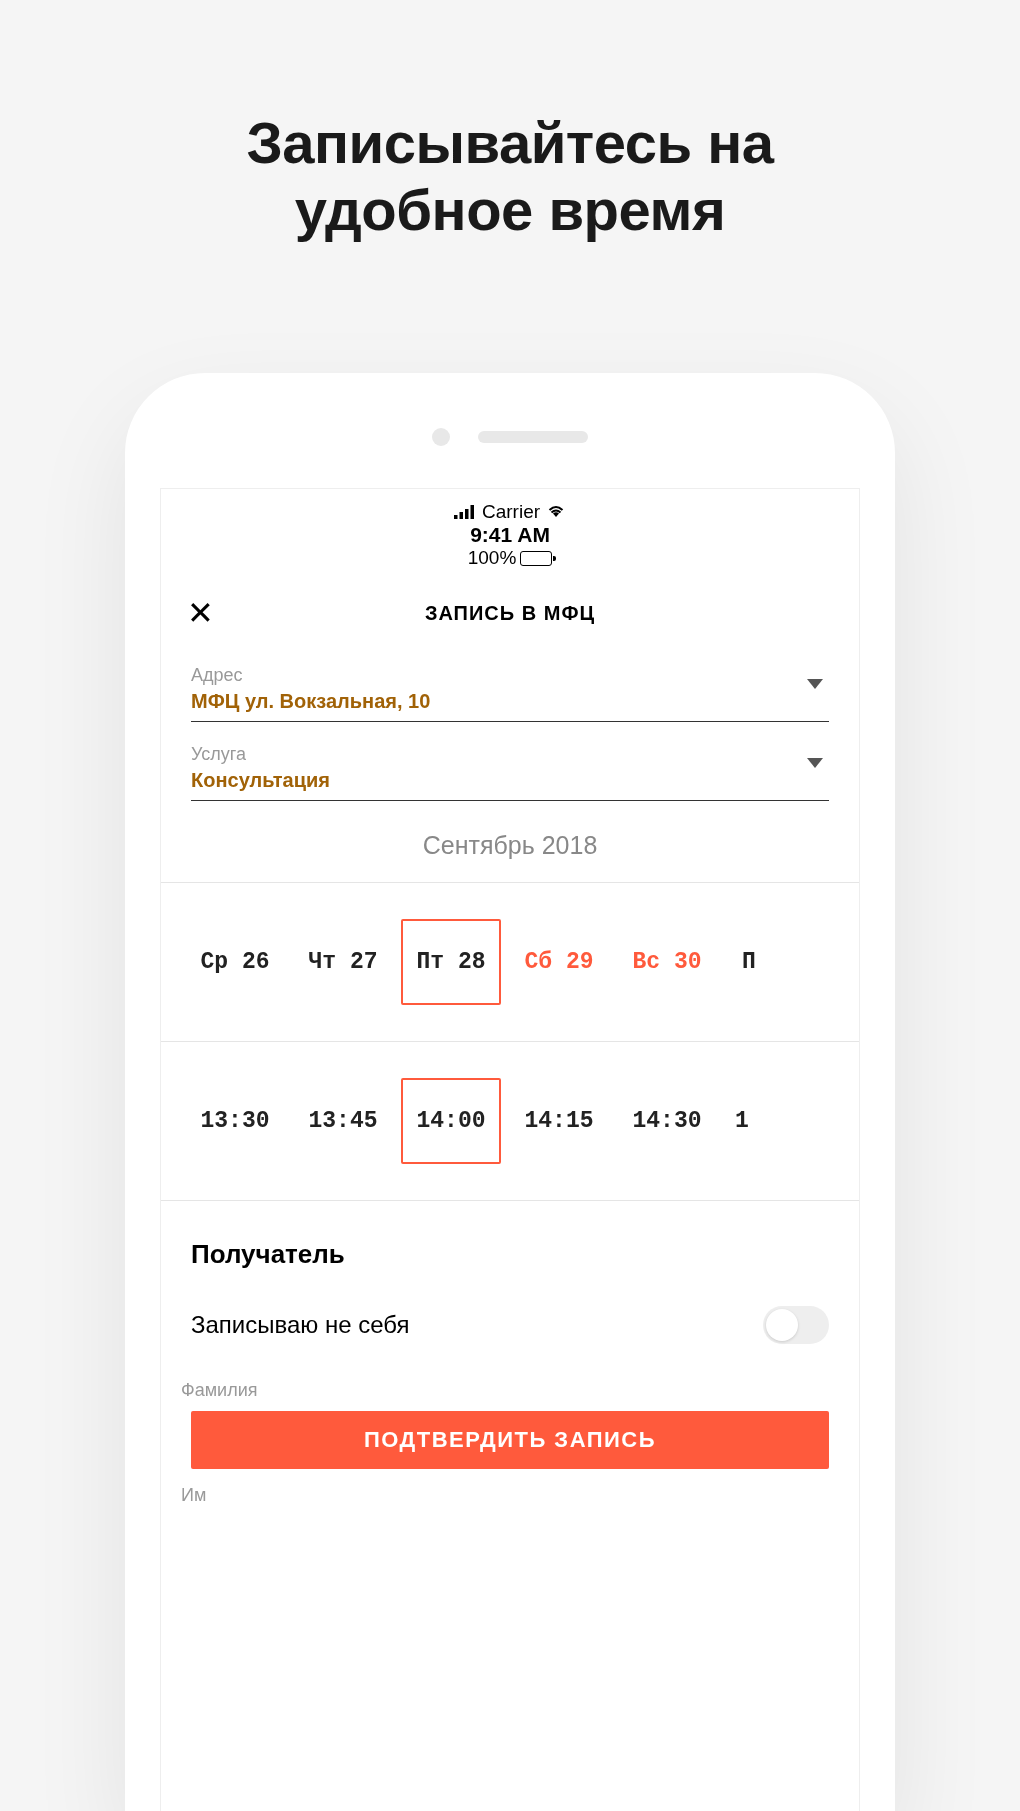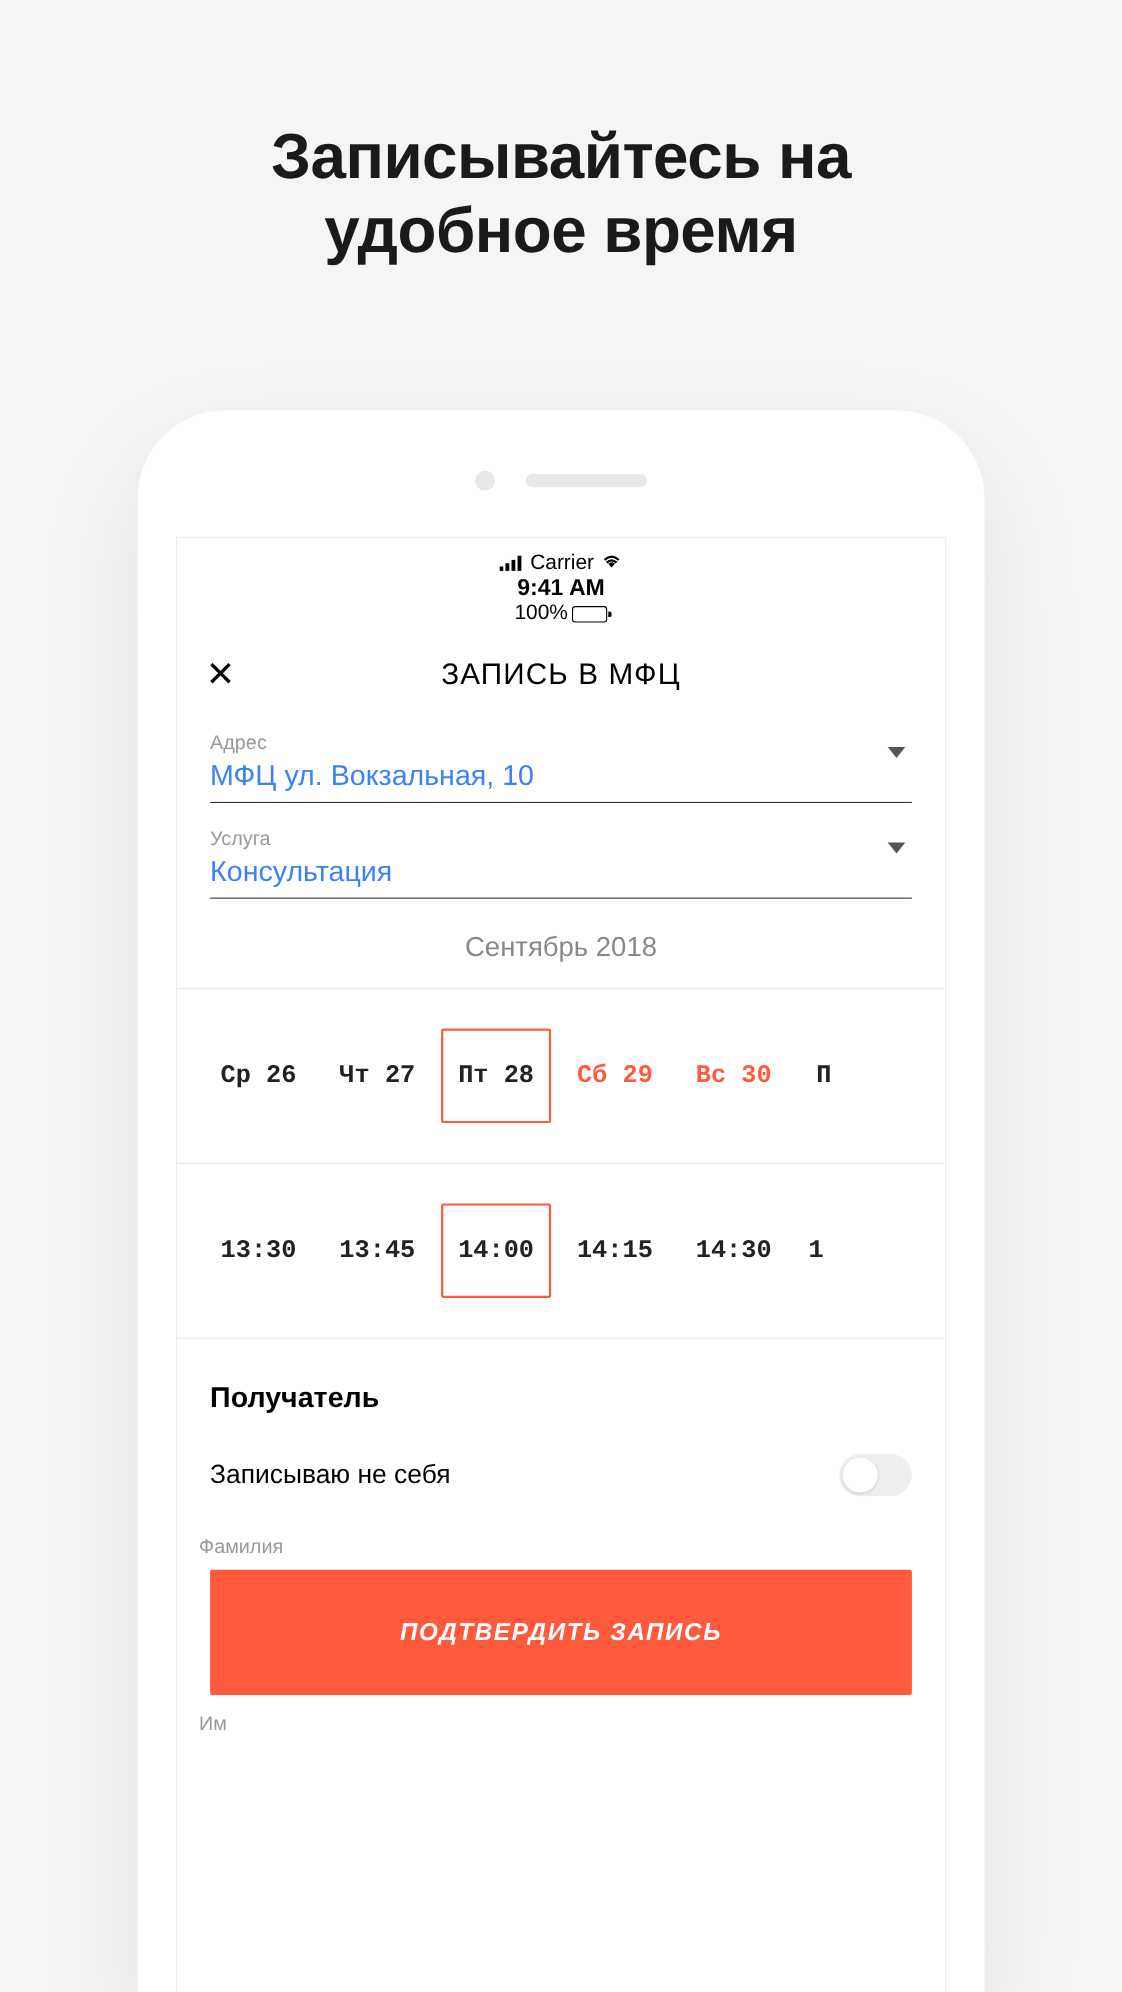--- a/index.html
+++ b/index.html
@@ -100,39 +100,40 @@
     .close-icon {
       font-size: 32px;
       font-weight: 300;
       cursor: pointer;
       line-height: 1;
     }
     .nav-title {
       position: absolute;
       left: 50%;
       transform: translateX(-50%);
-      font-size: 27px;
-      font-weight: 400;
+      font-size: 20px;
+      font-weight: 700;
       letter-spacing: 1px;
       text-align: right;
     }
     .form-group {
       margin: 18px 30px 22px;
       border-bottom: 1.5px solid #333;
       padding-bottom: 8px;
       position: relative;
     }
     .form-label {
       font-size: 18px;
       color: #999;
       margin-bottom: 4px;
     }
     .form-value {
-      font-size: 26px;
-      color: #3b82f6;
+      font-size: 20px;
+      color: #a16207;
+      font-weight: bold;
     }
     .dropdown-arrow {
       position: absolute;
       right: 6px;
       top: 14px;
       width: 0;
       height: 0;
       border-left: 8px solid transparent;
       border-right: 8px solid transparent;
       border-top: 10px solid #555;
@@ -204,24 +205,23 @@
       color: #999;
       margin: 6px 20px 0;
     }
     .confirm-button {
       background: #ff5a3c;
       color: #fff;
       text-align: center;
       font-size: 22px;
       font-weight: 700;
       letter-spacing: 1.5px;
-      padding: 44px 0;
+      padding: 16px 0;
       margin: 10px 30px 16px;
       border-radius: 2px;
-      font-style: italic;
     }
     .signal-icon svg { display: block; }
   </style>
 </head>
 <body>
 
 <h1 class="promo-title">
   <span>Записывайтесь на</span><br>
   <span>удобное время</span>
 </h1>

